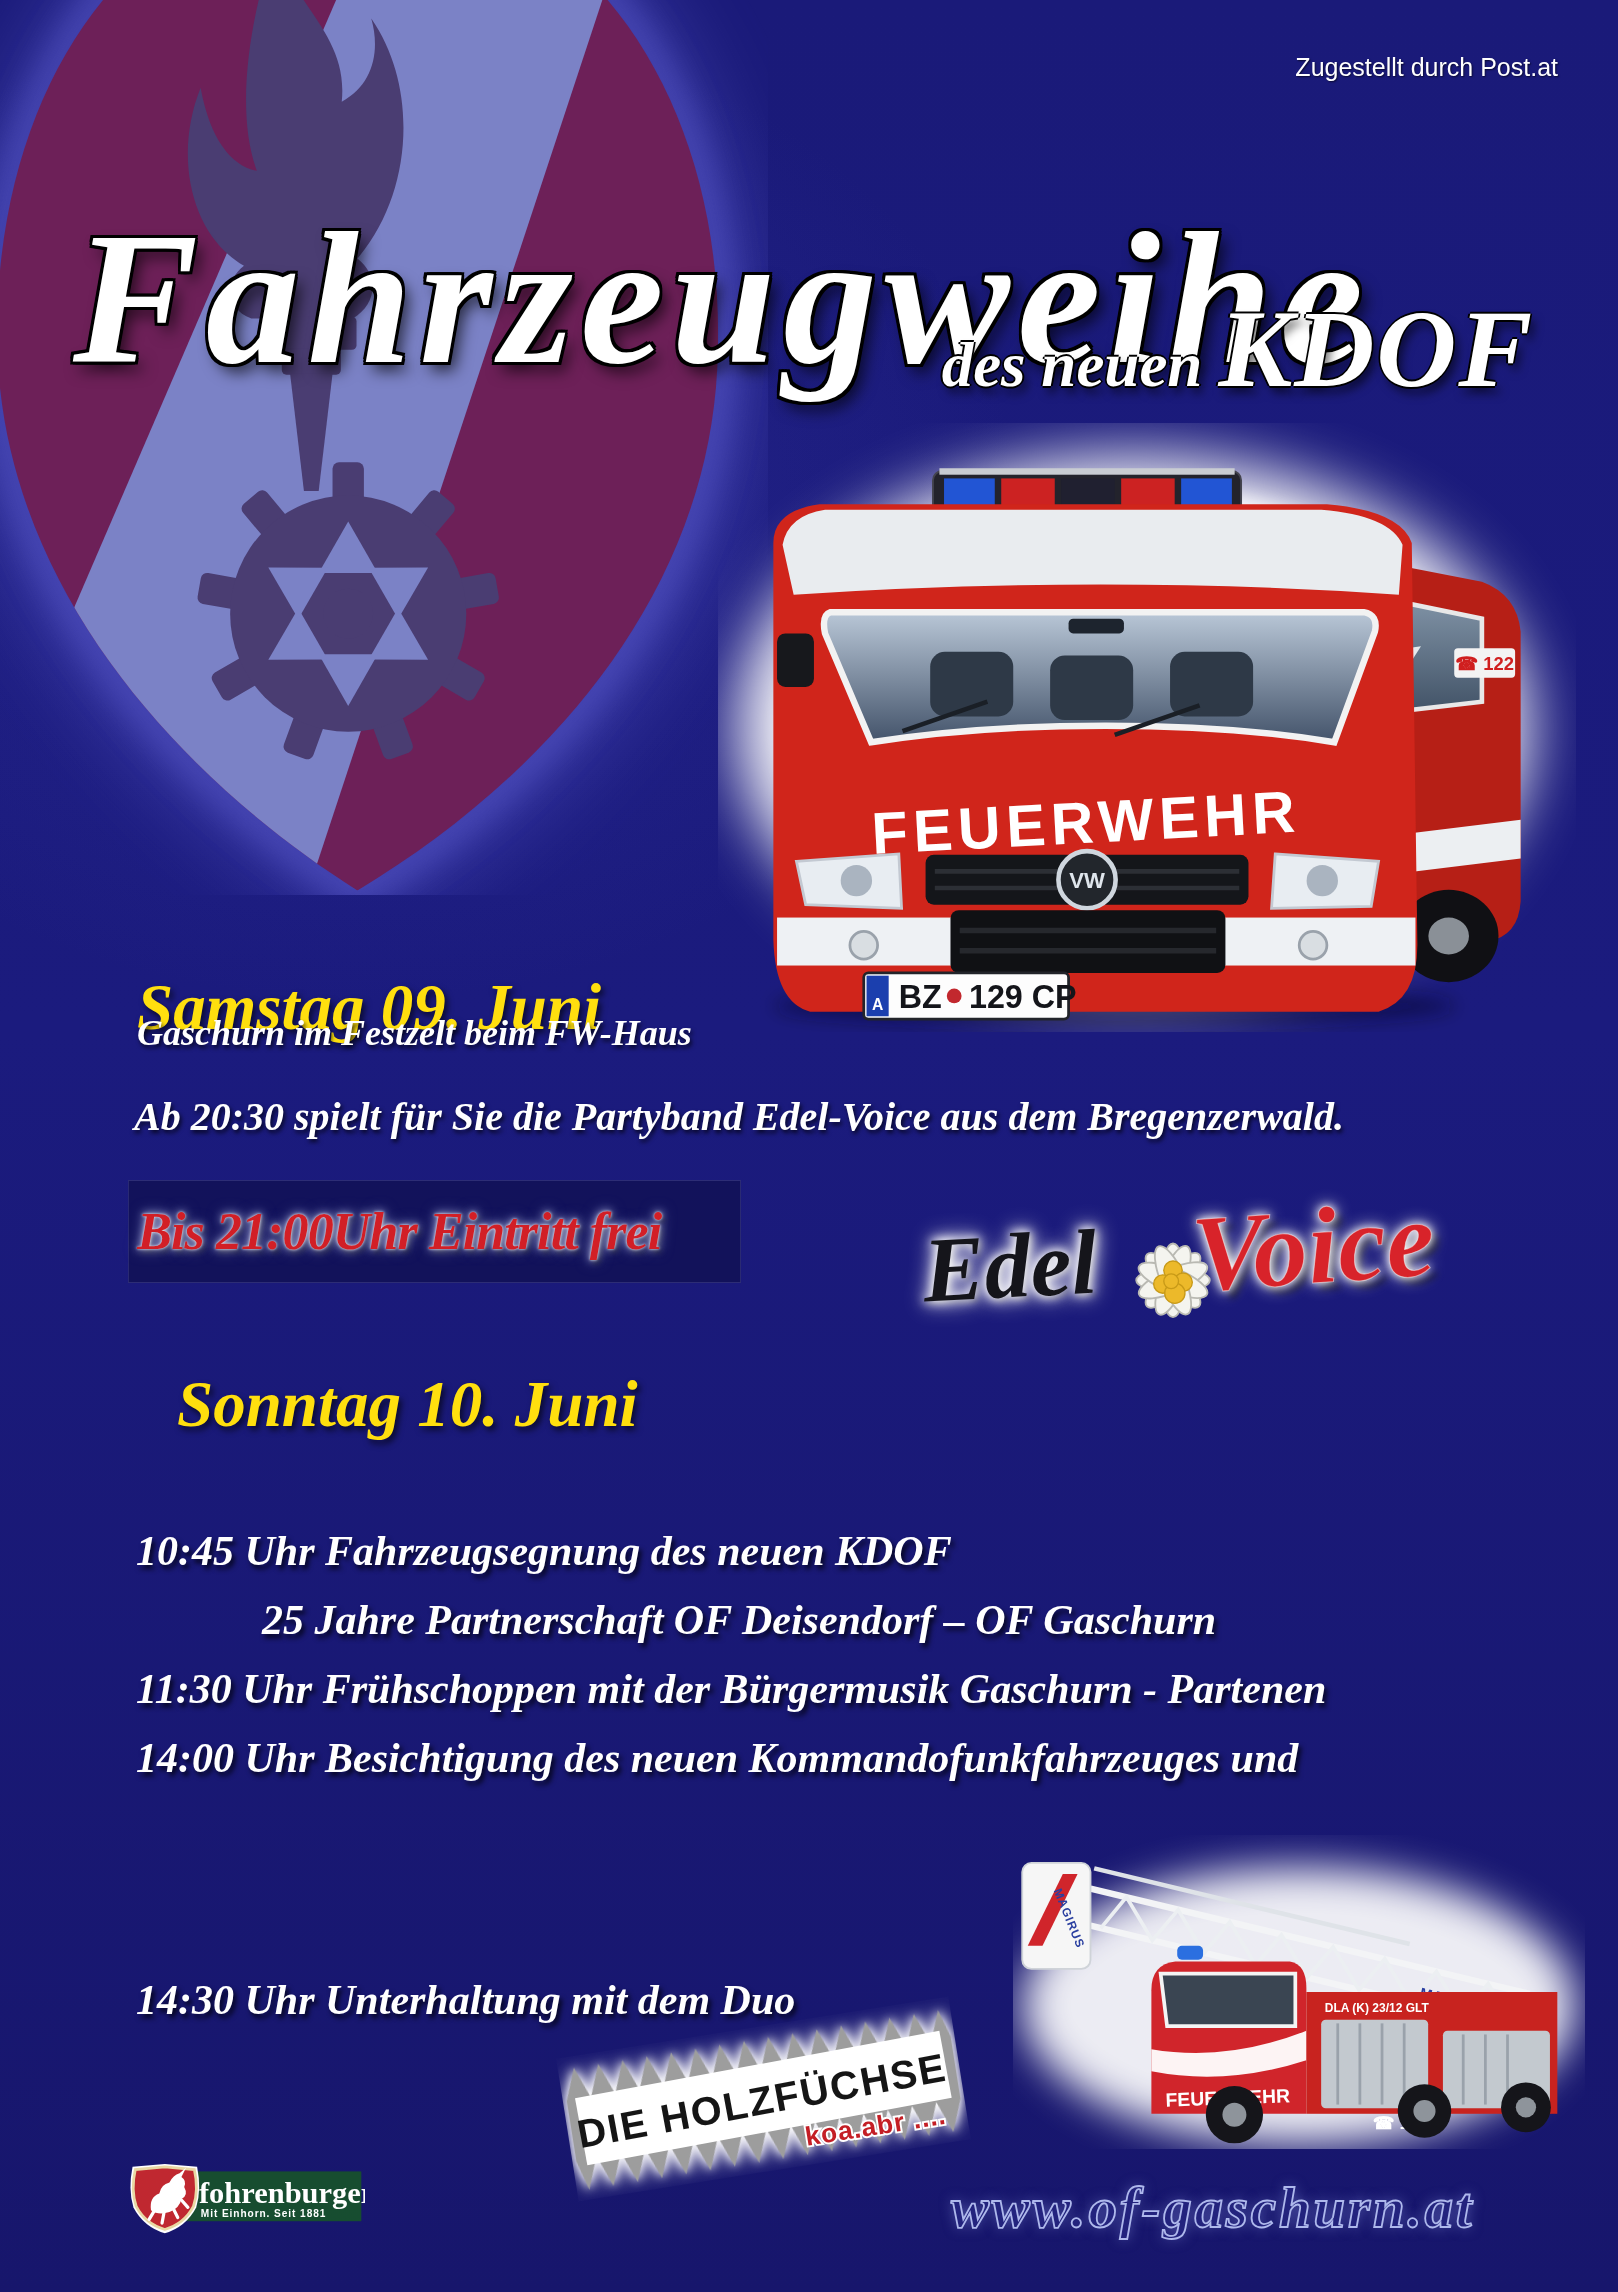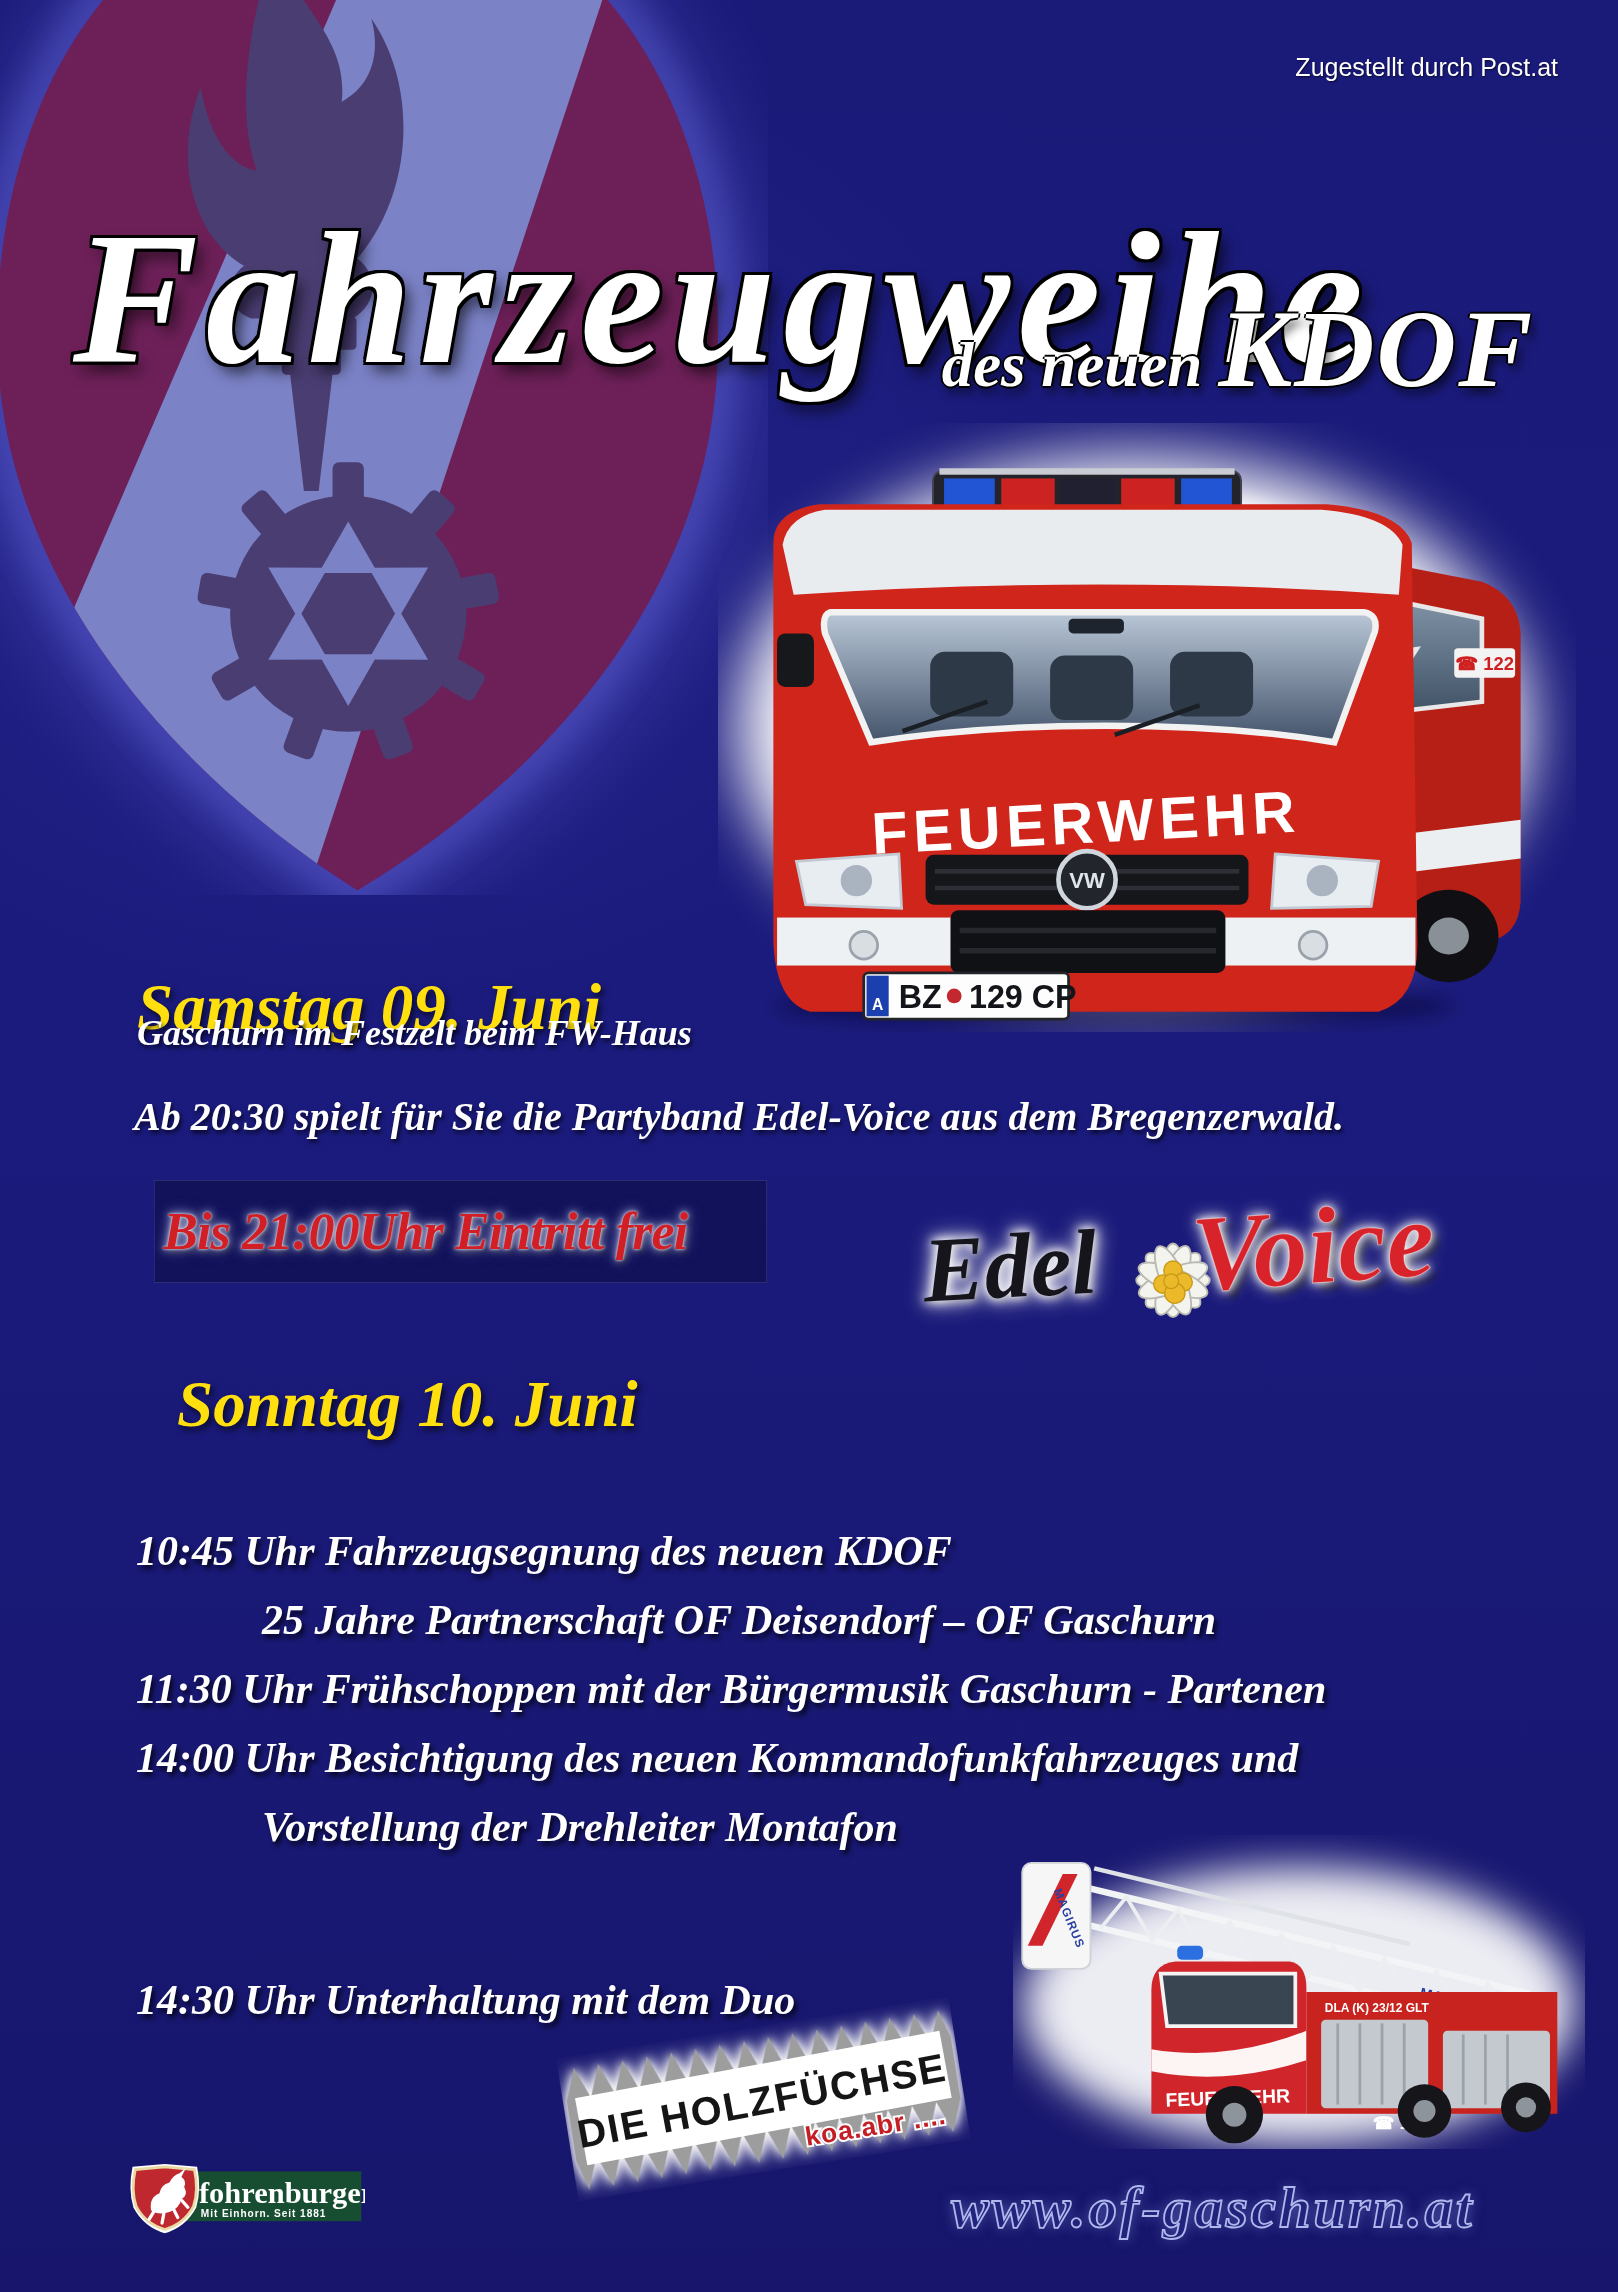--- a/index.html
+++ b/index.html
@@ -47,21 +47,21 @@
     font:bold italic 36px/1.2 "Liberation Serif", serif;
     text-shadow:1.8px 2.8px 4.6px rgba(0,0,10,.75);z-index:4;
   }
   .band-line{
     left:134px;top:1093px;color:#fff;white-space:nowrap;
     font:bold italic 40px/1.2 "Liberation Serif", serif;
     text-shadow:1.8px 2.8px 4.6px rgba(0,0,10,.75);z-index:4;
   }
 
   .free-entry-box{
-    left:154px;top:1180px;width:613px;height:103px;
+    left:128px;top:1180px;width:613px;height:103px;
     background:rgba(8,8,52,.45);
     box-shadow:inset 0 0 0 0.9px rgba(140,140,215,.22);
     display:flex;align-items:center;z-index:4;
   }
   .free-entry{
     padding-left:9.2px;color:#d21f26;white-space:nowrap;
     font:bold italic 52px/1 "Liberation Serif", serif;letter-spacing:-0.9px;
     text-shadow:0 0 2.8px rgba(255,255,255,.95),0 0 8.3px rgba(220,226,255,.85),
                 0 0 14.8px rgba(185,195,255,.55),2.8px 3.7px 5.5px rgba(0,0,0,.5);
   }
@@ -291,21 +291,20 @@
     </svg>
     <span class="voice">Voice</span>
   </div>
 
   <h2 class="abs day-heading" style="top:1318px;margin-left:40px;">Sonntag 10. Juni</h2>
 
   <div class="abs sched" style="top:1526px;">10:45 Uhr Fahrzeugsegnung des neuen KDOF</div>
   <div class="abs sched indent" style="top:1595px;">25 Jahre Partnerschaft OF Deisendorf – OF Gaschurn</div>
   <div class="abs sched" style="top:1664px;">11:30 Uhr Frühschoppen mit der Bürgermusik Gaschurn - Partenen</div>
   <div class="abs sched" style="top:1733px;">14:00 Uhr Besichtigung des neuen Kommandofunkfahrzeuges und</div>
-  <div class="abs sched indent" style="top:1802px;">Vorstellung der Drehleiter Montafon</div>
   <div class="abs sched" style="top:1975px;">14:30 Uhr Unterhaltung mit dem Duo</div>
 
   <svg class="abs truck" width="572" height="314" viewBox="0 0 620 340">
     <defs>
         <filter id="tb" x="-50%" y="-50%" width="200%" height="200%">
           <feGaussianBlur stdDeviation="22"></feGaussianBlur>
         </filter>
       </defs>
     <ellipse cx="310" cy="185" rx="300" ry="150" fill="#fff" opacity=".92" filter="url(#tb)"></ellipse>
 

